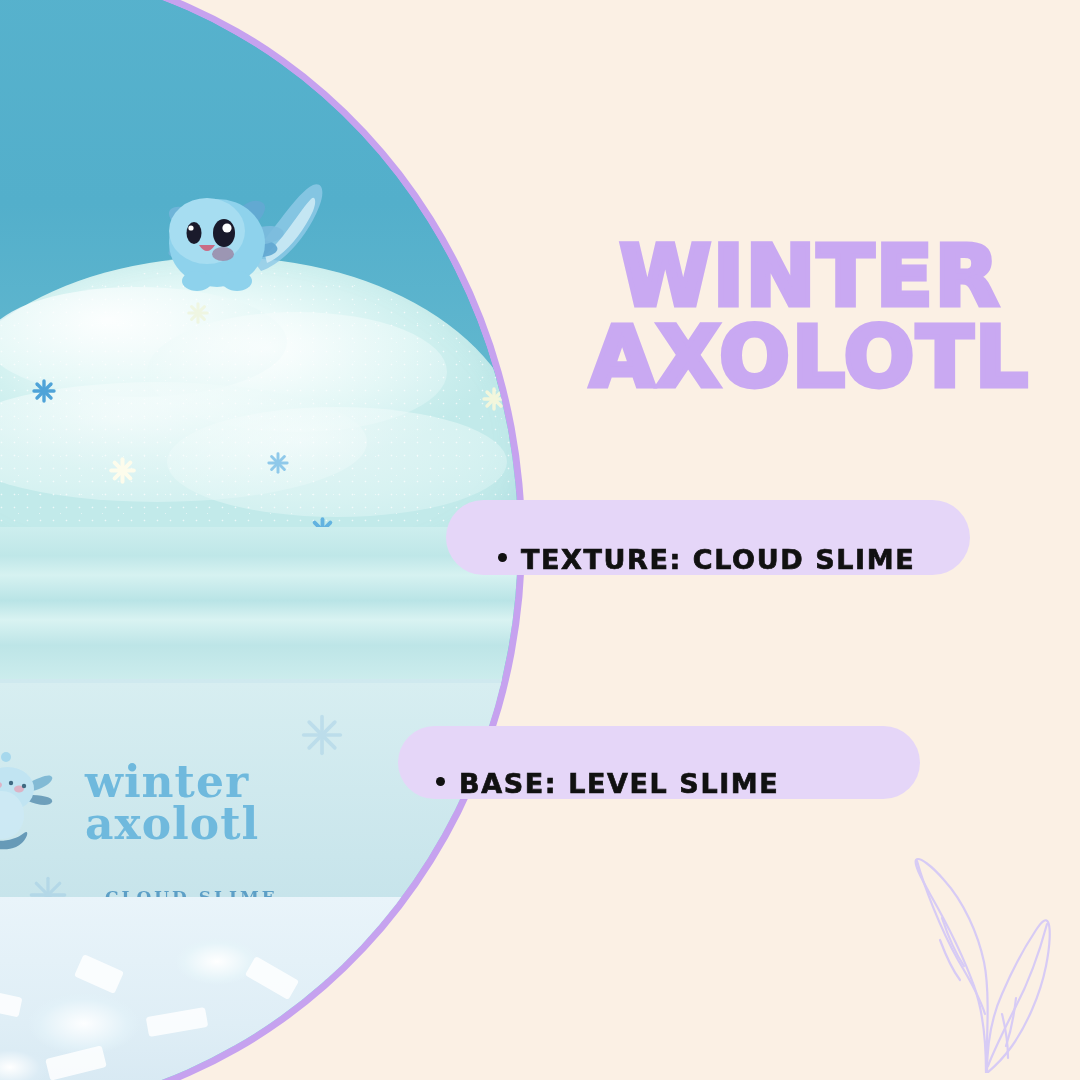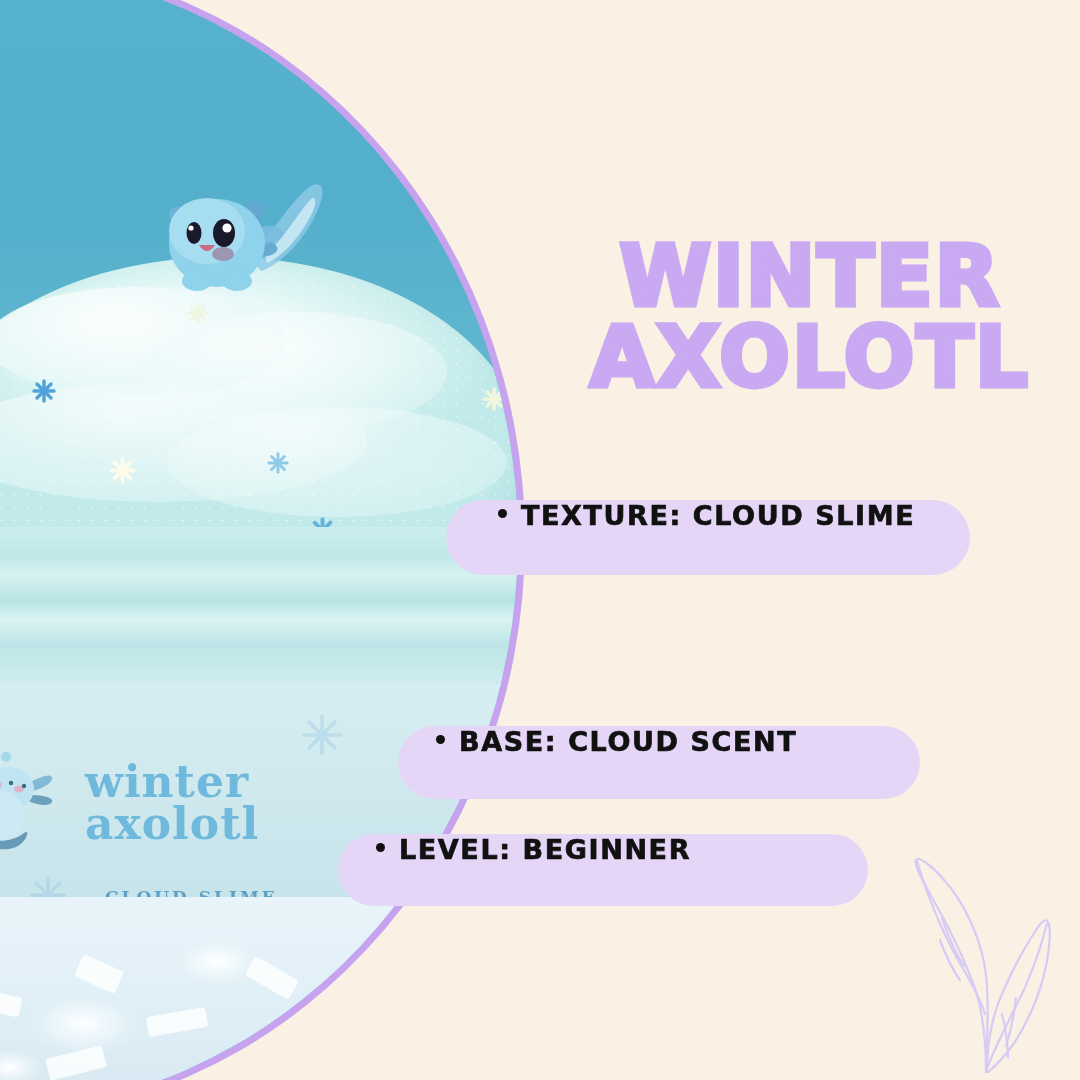--- a/index.html
+++ b/index.html
@@ -181,21 +181,21 @@
     letter-spacing: 2px;
     -webkit-text-stroke: 5px #C9A9F2;
   }
   .title-line { display: block; }
 
   .pill {
     position: absolute;
     background: #E5D6F8;
     border-radius: 60px;
     display: flex;
-    align-items: flex-start;
+    align-items: flex-end;
     box-sizing: border-box;
   }
   .pill-text {
     font-family: "DejaVu Sans", sans-serif;
     font-weight: bold;
     font-size: 27px;
     letter-spacing: 1.6px;
     color: #111111;
     white-space: nowrap;
     -webkit-text-stroke: 0.7px #111111;
@@ -387,24 +387,21 @@
 
   <div class="title-block">
     <span class="title-line">WINTER</span>
     <span class="title-line">AXOLOTL</span>
   </div>
 
   <div class="pill" id="pill-0">
     <span class="pill-text"><span class="bullet"></span><span>TEXTURE: CLOUD SLIME</span></span>
   </div>
   <div class="pill" id="pill-2">
-    <span class="pill-text"><span class="bullet"></span><span>BASE: CLOUD SCENT</span></span>
-  </div>
-  <div class="pill" id="pill-3">
-    <span class="pill-text"><span class="bullet"></span><span>LEVEL: BEGINNER</span></span>
+    <span class="pill-text"><span class="bullet"></span><span>BASE: LEVEL SLIME</span></span>
   </div>
 
   <svg class="leaves" viewBox="0 0 185 235">
     <g fill="none" stroke="#D7CBF5" stroke-width="2.2" stroke-linecap="round" stroke-linejoin="round">
       <path d="M96 235 C96 200 92 170 84 148 C74 120 56 84 40 56 C30 38 24 26 26 22 C29 18 42 28 54 42 C74 64 88 96 94 124 C99 148 98 180 96 235 Z"></path>
       <path d="M27 23 C34 48 50 90 68 122 C80 142 90 160 95 176"></path>
       <path d="M52 80 C58 98 66 116 74 128"></path>
       <path d="M50 102 C56 118 64 134 70 142"></path>
       <path d="M97 235 C97 206 102 178 112 156 C124 128 138 104 146 92 C152 83 156 80 158 84 C161 90 160 108 156 128 C150 158 136 188 122 208 C112 222 103 230 97 235 Z"></path>
       <path d="M157 86 C150 112 138 146 124 172 C114 192 104 212 98 228"></path>

